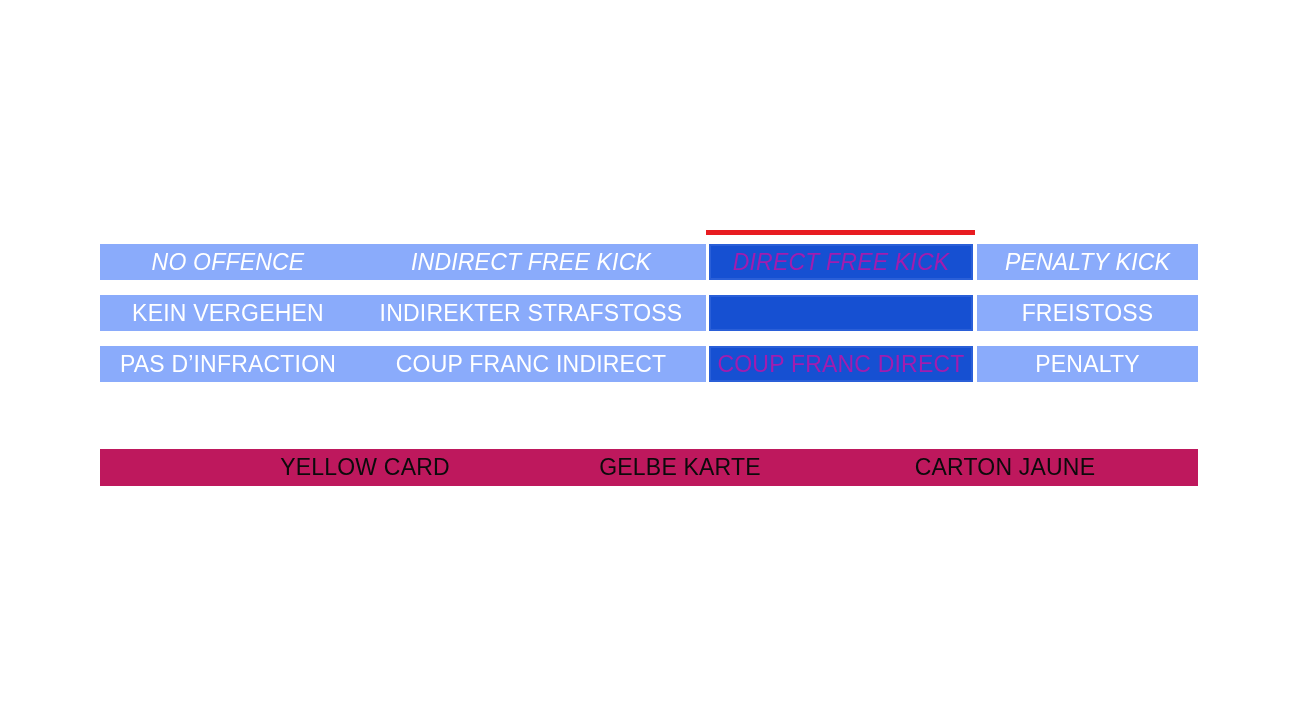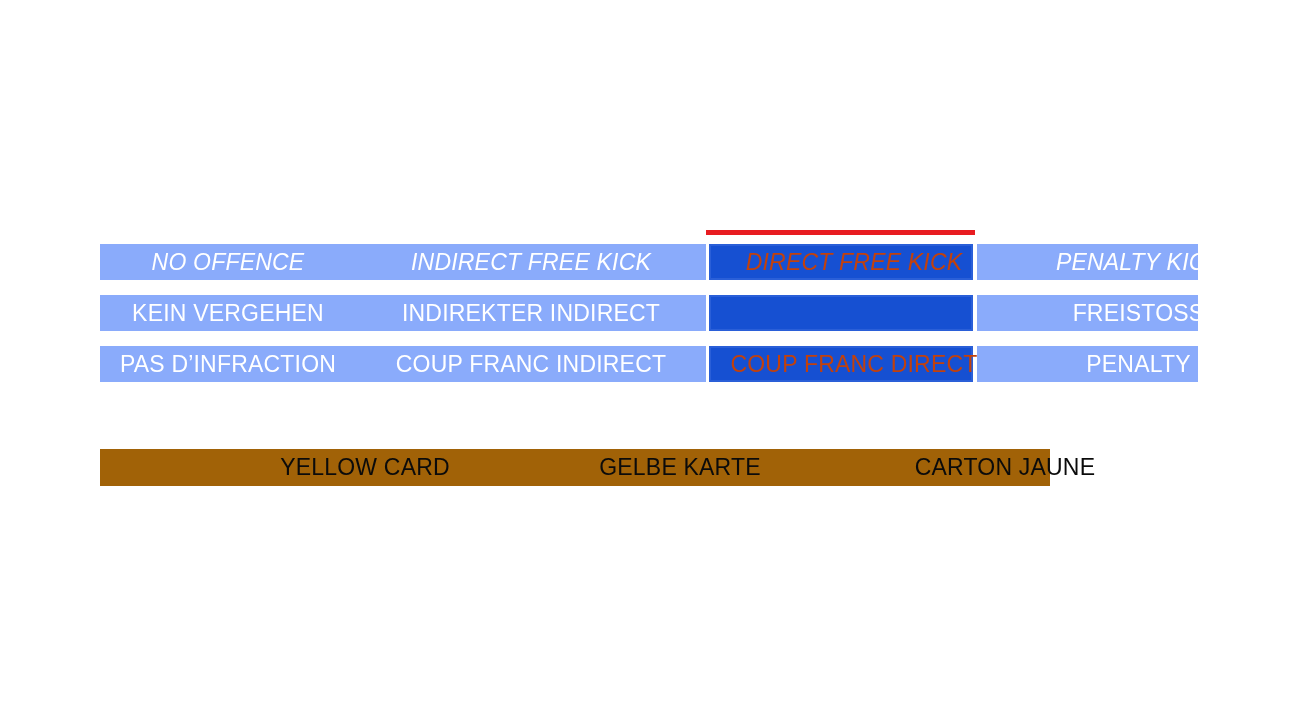--- a/index.html
+++ b/index.html
@@ -69,48 +69,47 @@
     line-height: 36px;
     font-size: 23px;
     letter-spacing: 0.2px;
     white-space: nowrap;
     text-align: center;
   }
   .label-light {
     color: #ffffff;
   }
   .label-hl {
-    color: #c2410c;
+    color: #a21caf;
     left: 609px;
     width: 264px;
-    margin-left: 13px;
   }
 
   .lbl-a { left: 0px;   width: 256px; }   
   .lbl-b { left: 256px; width: 350px; }   
-  .lbl-d { left: 928px; width: 221px; }   
+  .lbl-d { left: 877px; width: 221px; }   
 
   
   .red-marker {
     position: absolute;
     left: 706px;
     top: 230px;
     width: 269px;
     height: 5px;
     background: #e81c21;
   }
 
   
   .card-bar {
     position: absolute;
     left: 100px;
     top: 449px;
-    width: 950px;
+    width: 1098px;
     height: 37px;
-    background: #a16207;
+    background: #be185d;
   }
   .card-label {
     position: absolute;
     top: 0;
     height: 37px;
     line-height: 37px;
     font-size: 23px;
     color: #0b0b0b;
     white-space: nowrap;
     text-align: center;
@@ -135,21 +134,21 @@
     <div class="cell-label label-light lbl-b">INDIRECT FREE KICK</div>
     <div class="cell-label label-hl">DIRECT FREE KICK</div>
     <div class="cell-label label-light lbl-d">PENALTY KICK</div>
   </div>
 
   <div class="decision-row row-2">
     <div class="band-left"></div>
     <div class="band-right"></div>
     <div class="cell-highlight"></div>
     <div class="cell-label label-light lbl-a">KEIN VERGEHEN</div>
-    <div class="cell-label label-light lbl-b">INDIREKTER INDIRECT</div>
+    <div class="cell-label label-light lbl-b">INDIREKTER STRAFSTOSS</div>
     <div class="cell-label label-light lbl-d">FREISTOSS</div>
   </div>
 
   <div class="decision-row row-3">
     <div class="band-left"></div>
     <div class="band-right"></div>
     <div class="cell-highlight"></div>
     <div class="cell-label label-light lbl-a">PAS D’INFRACTION</div>
     <div class="cell-label label-light lbl-b">COUP FRANC INDIRECT</div>
     <div class="cell-label label-hl">COUP FRANC DIRECT</div>

